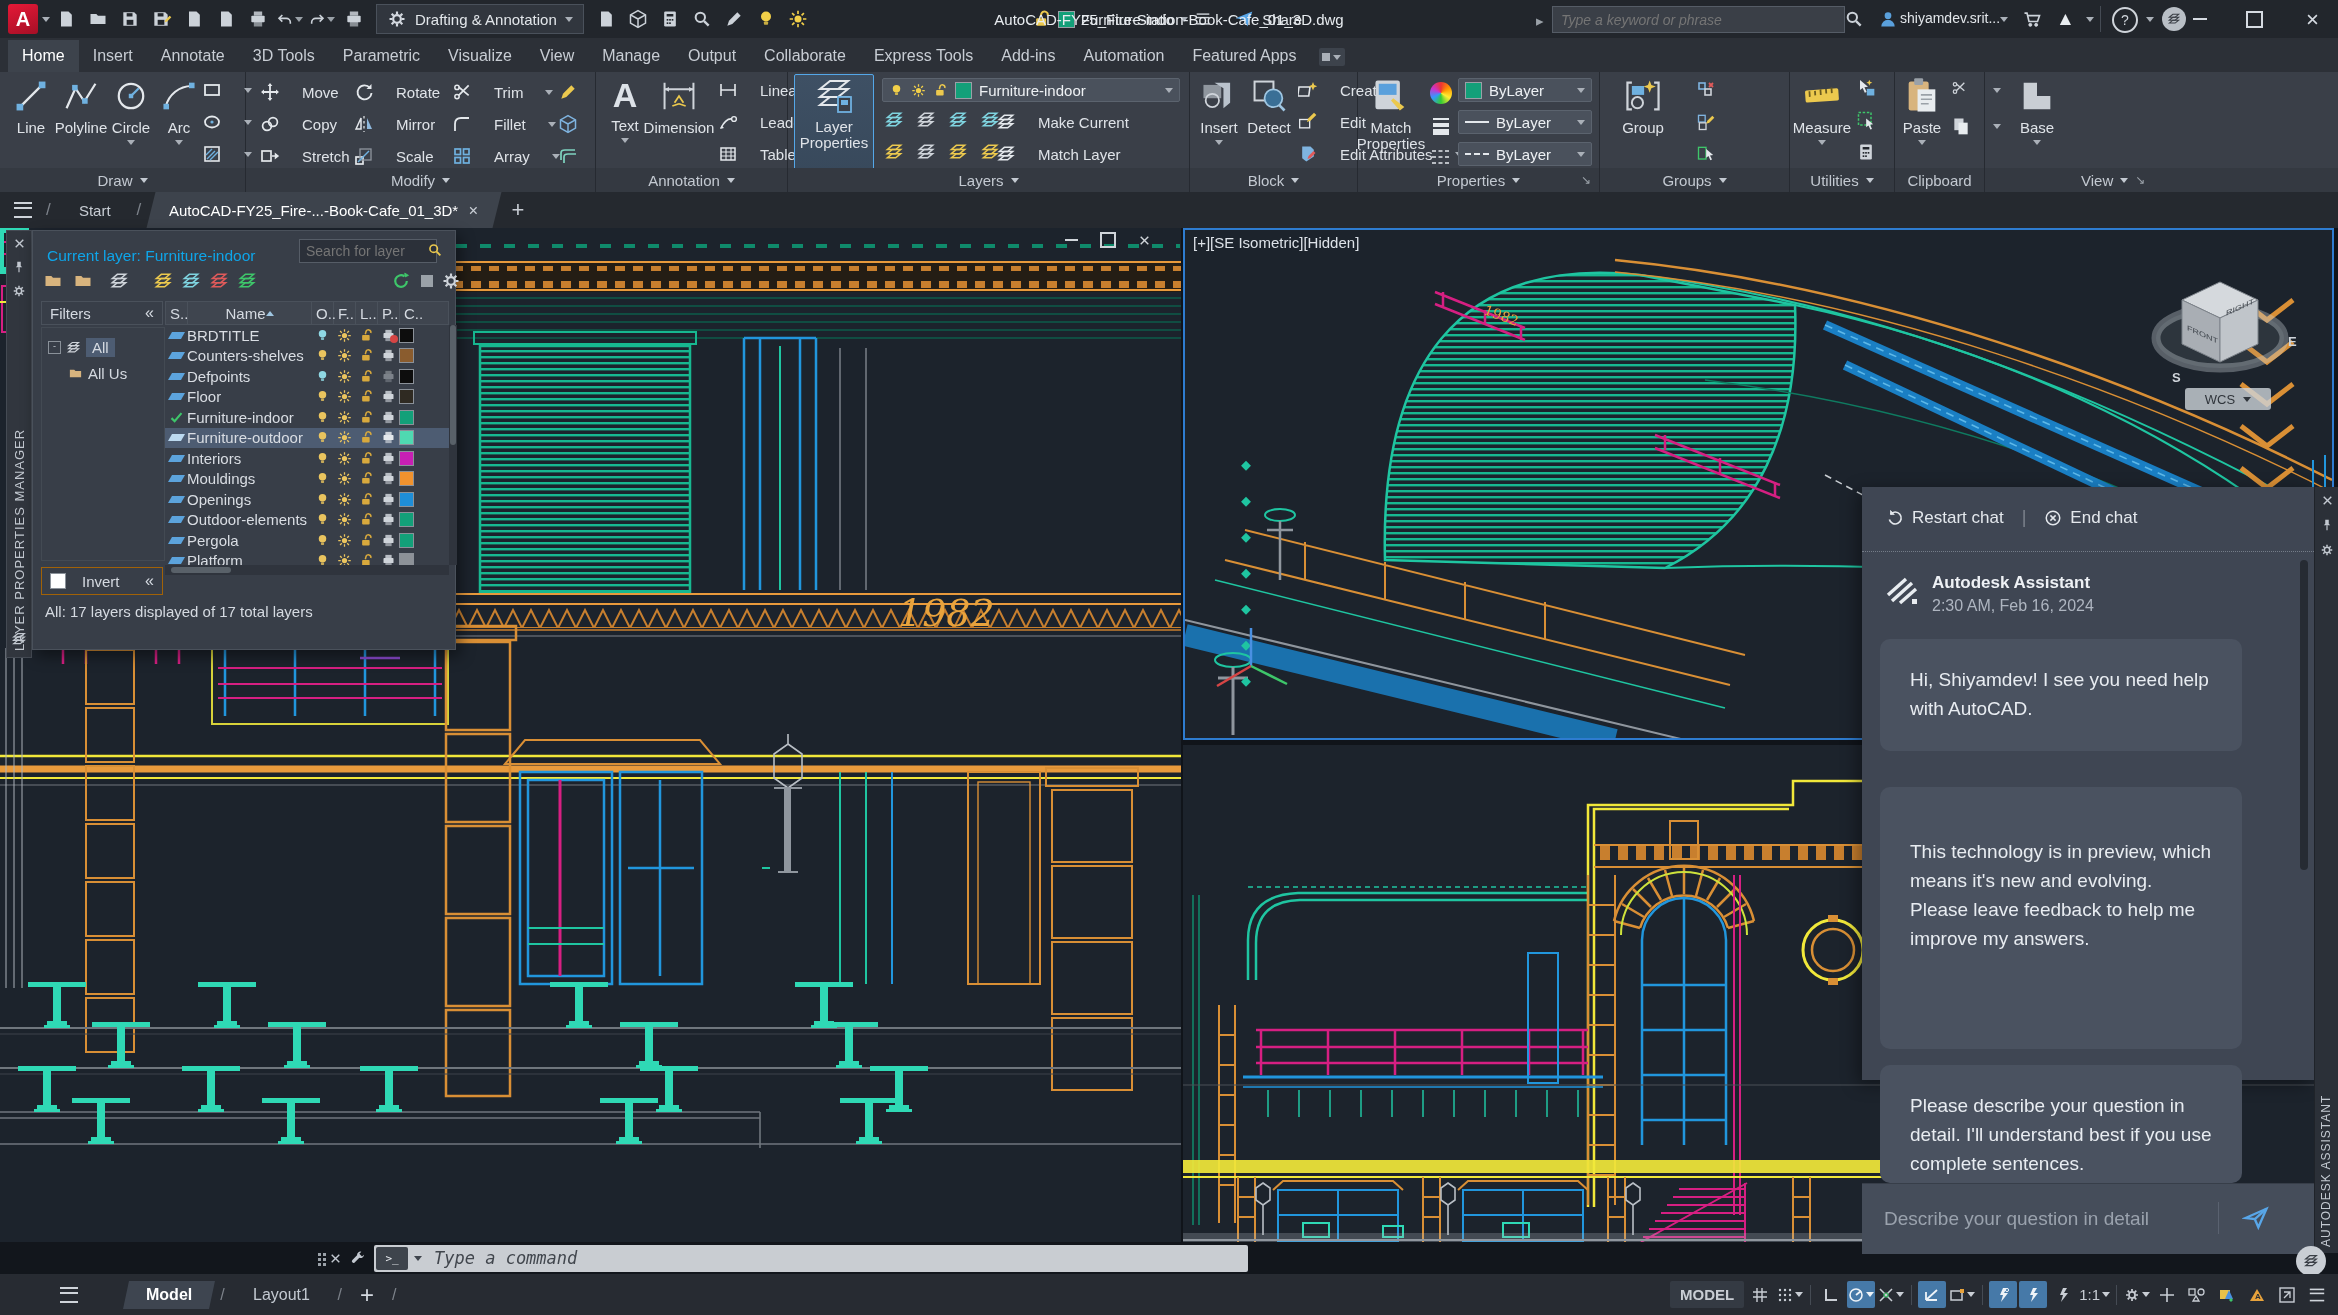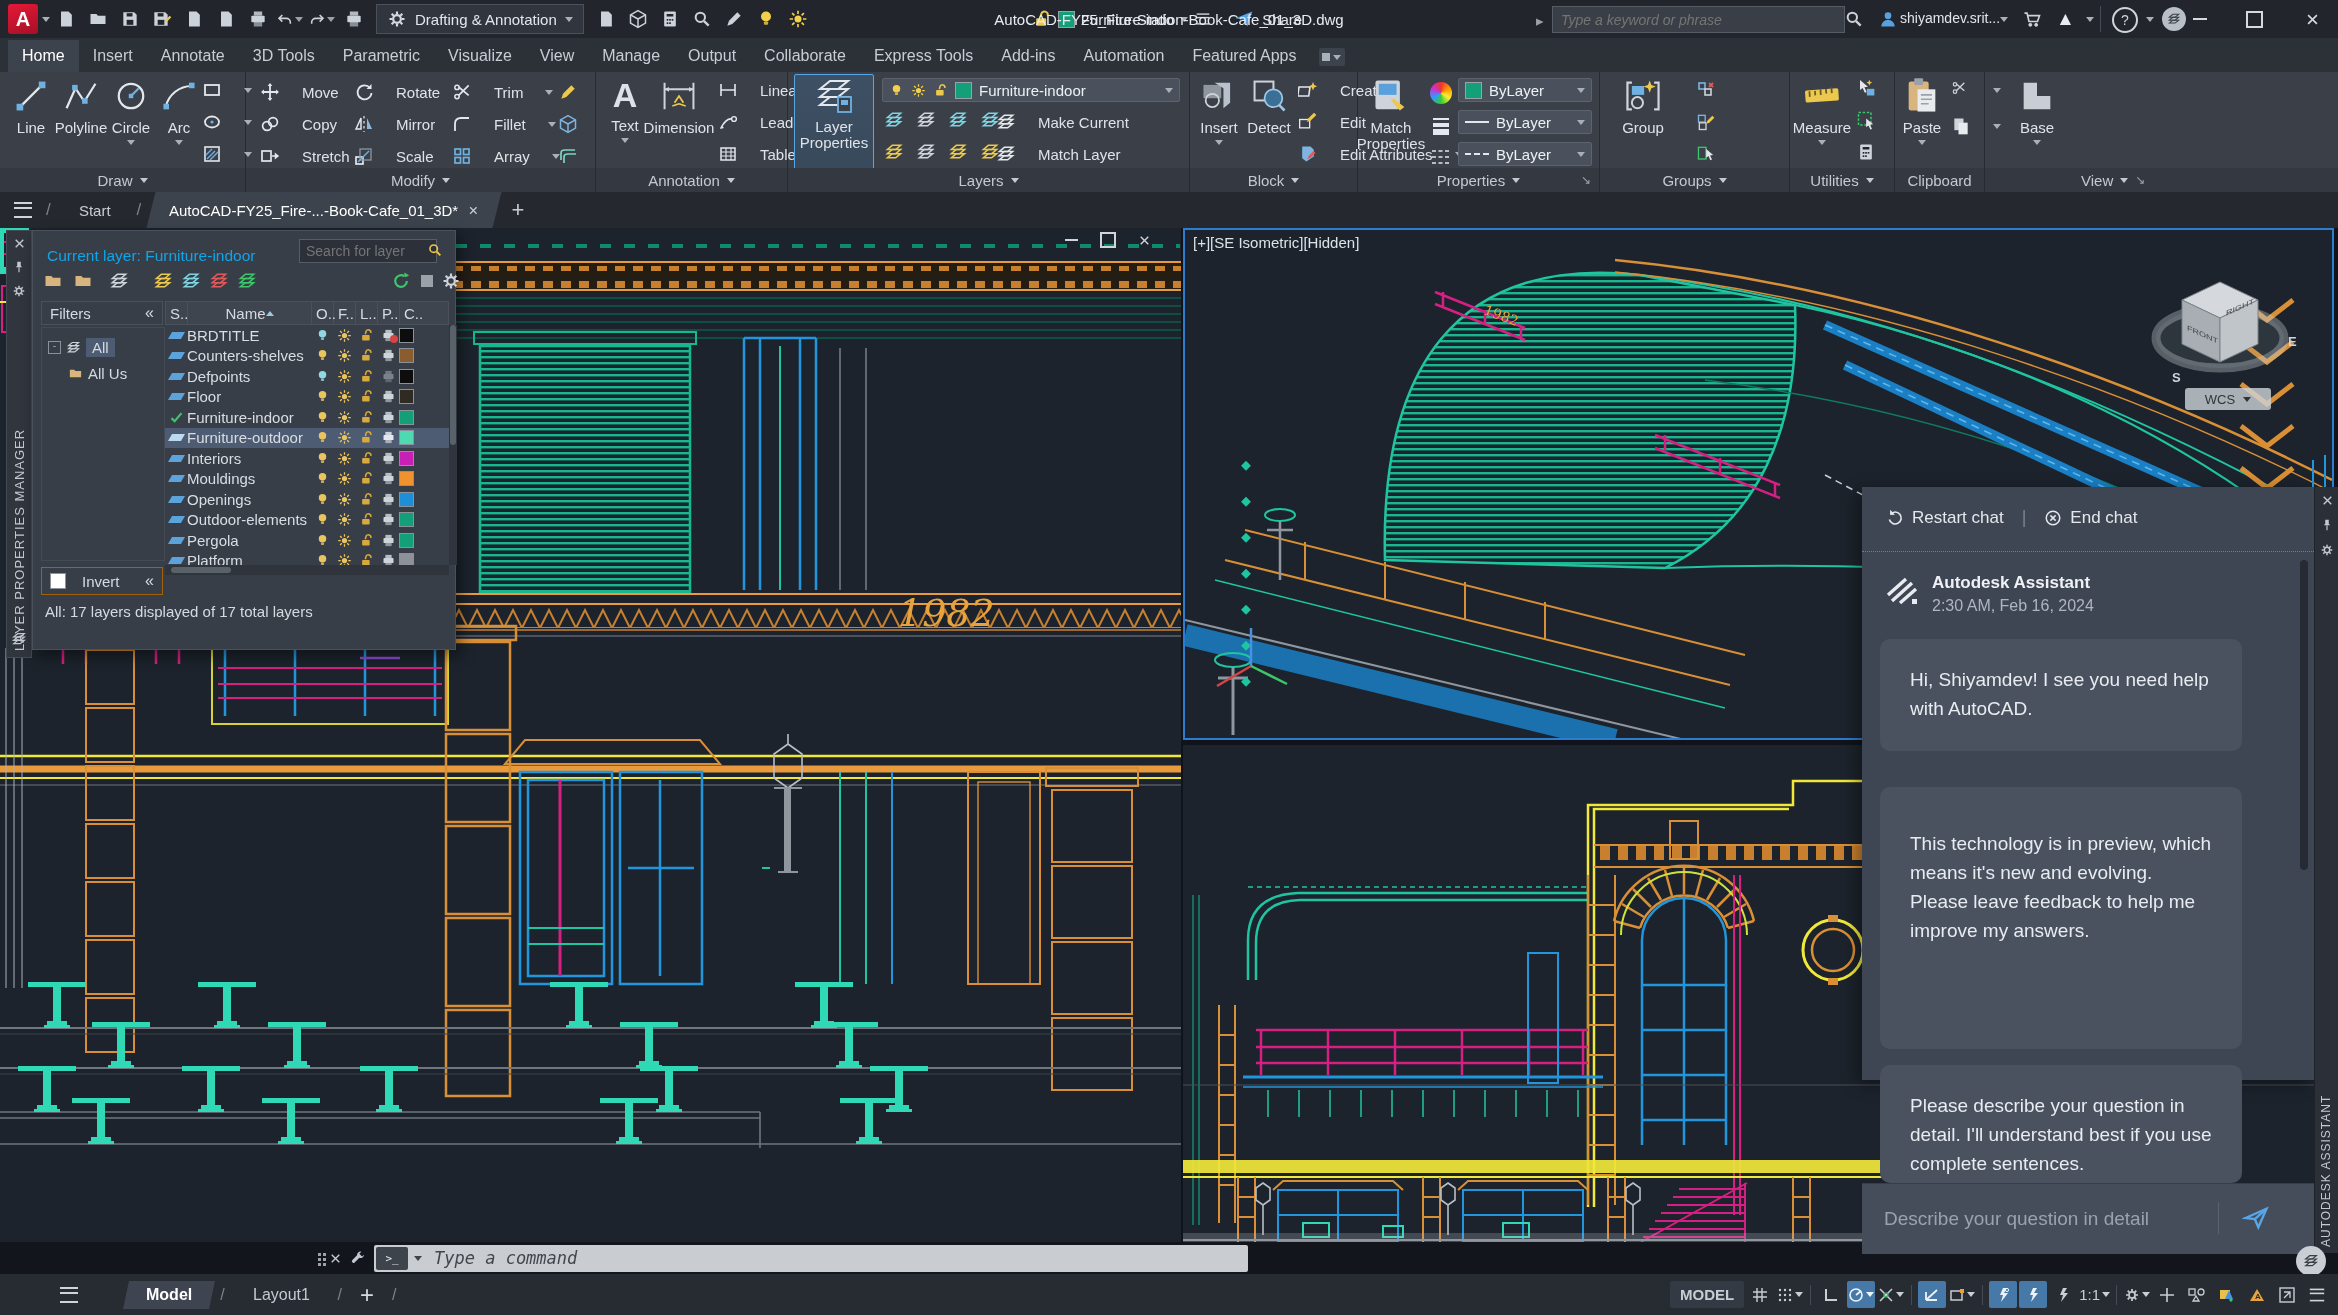--- a/index.html
+++ b/index.html
@@ -1701,21 +1701,21 @@
       <g stroke="#e8ecf0" stroke-width="3.4">
           <path d="M4 24L22 8M8 30L28 12M16 32L32 18"></path>
         </g>
         <rect x="28" y="28" width="5" height="5" fill="#e8ecf0"></rect>
     </svg>
     <span style="position:absolute;left:70px;top:86px;font-weight:bold;font-size:17px;color:#eef1f5">Autodesk Assistant</span>
     <span style="position:absolute;left:70px;top:110px;font-size:16px;color:#aeb5c0">2:30 AM, Feb 16, 2024</span>
 
     <div class="bubble" style="top:152px;height:112px"><span>Hi, Shiyamdev! I see you need help with AutoCAD.</span></div>
     <div class="bubble" style="top:300px;height:262px">
-      <div style="margin-top:16px">This technology is in preview, which means it's new and evolving. Please leave feedback to help me improve my answers.</div>
+      <div style="margin-top:24px">This technology is in preview, which means it's new and evolving. Please leave feedback to help me improve my answers.</div>
     </div>
     <div class="bubble" style="top:578px;height:118px"><span>Please describe your question in detail. I'll understand best if you use complete sentences.</span></div>
 
     <div style="position:absolute;left:438px;top:73px;width:8px;height:310px;background:#262b33;border-radius:4px"></div>
 
     <div id="chat-input-bar">
       <input id="chat-input" placeholder="Describe your question in detail" style="">
       <span style="position:absolute;left:356px;top:18px;width:1px;height:32px;background:#5a6270"></span>
       <svg style="position:absolute;left:380px;top:20px;width:28px;height:28px;color:#58a6e8">
           <use href="#sym-send" stroke="currentColor" fill="none"></use>

